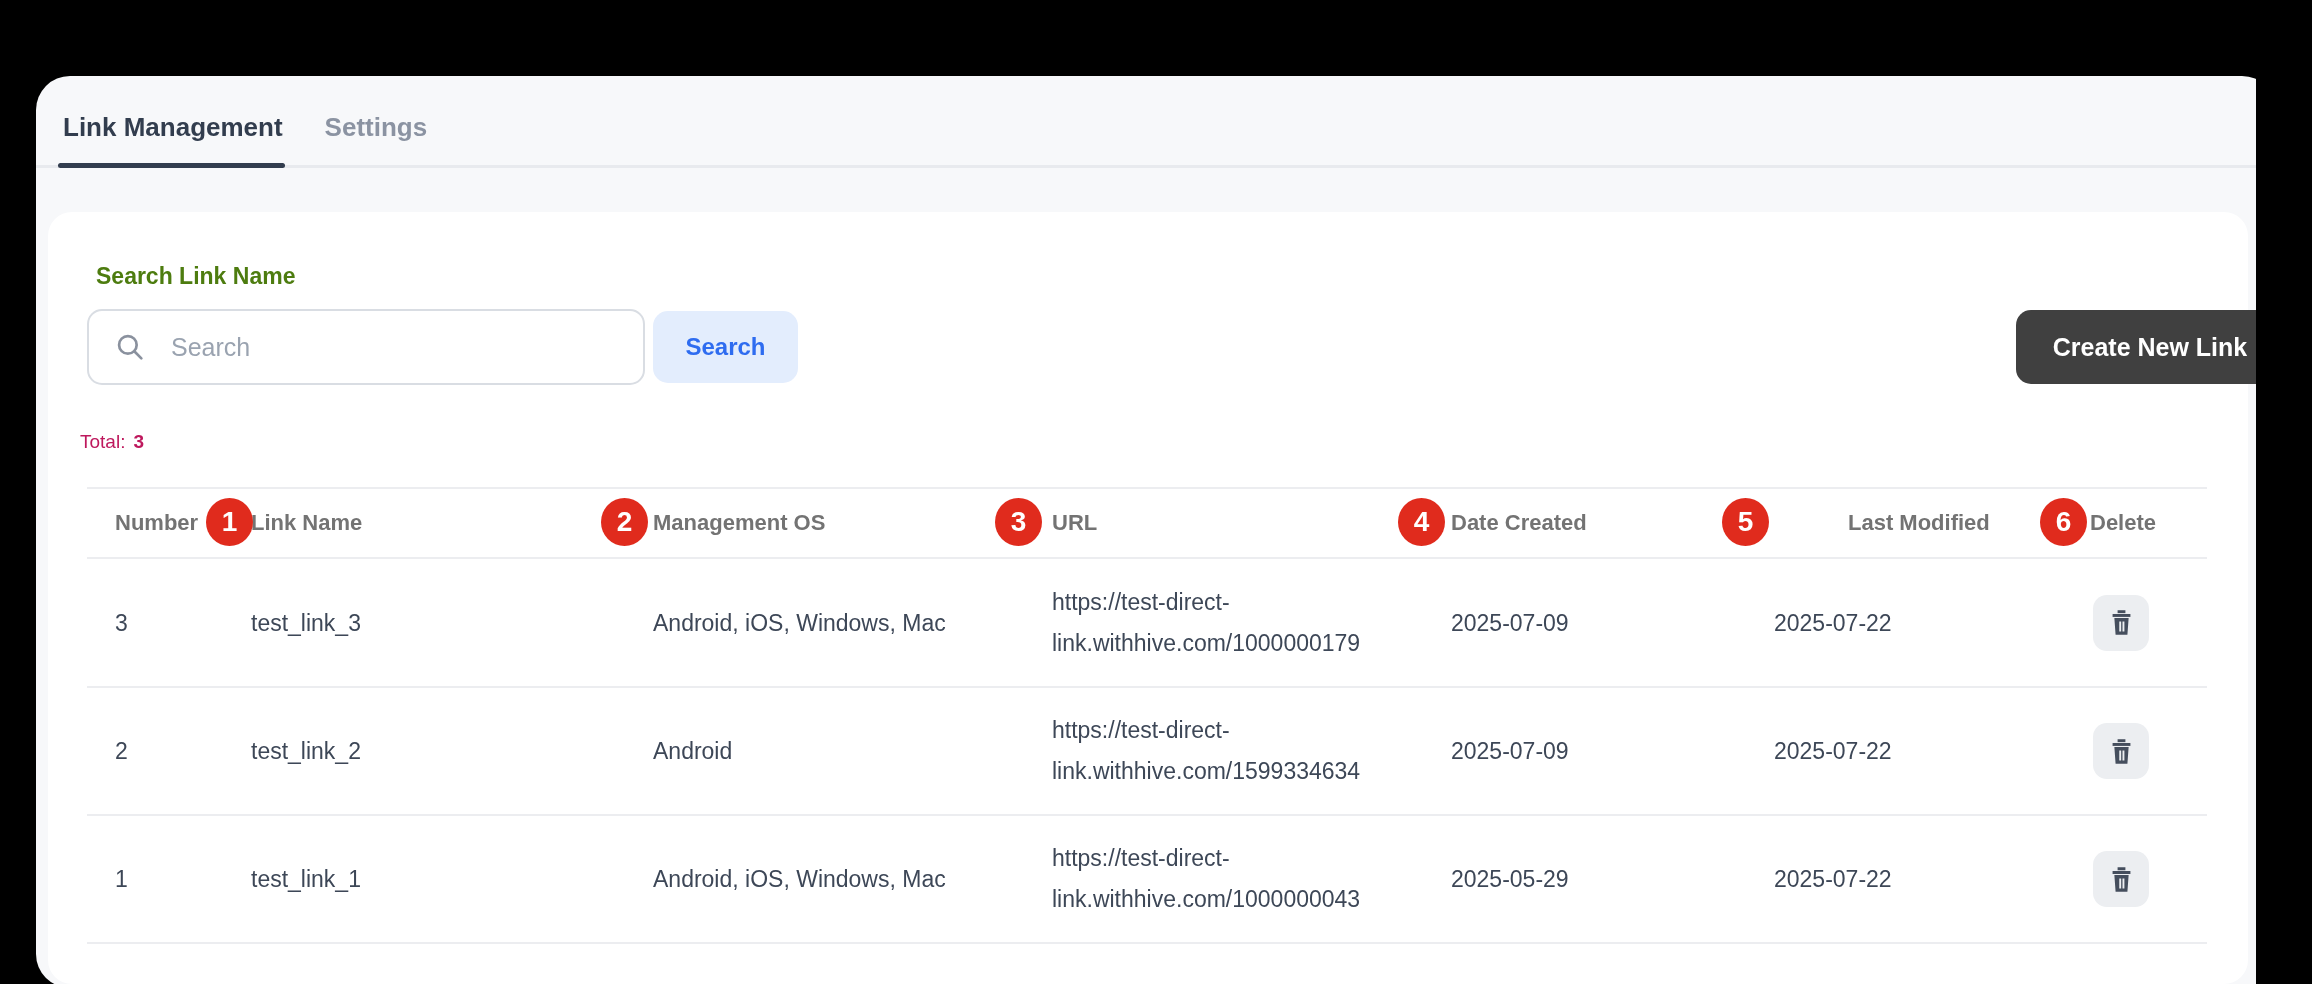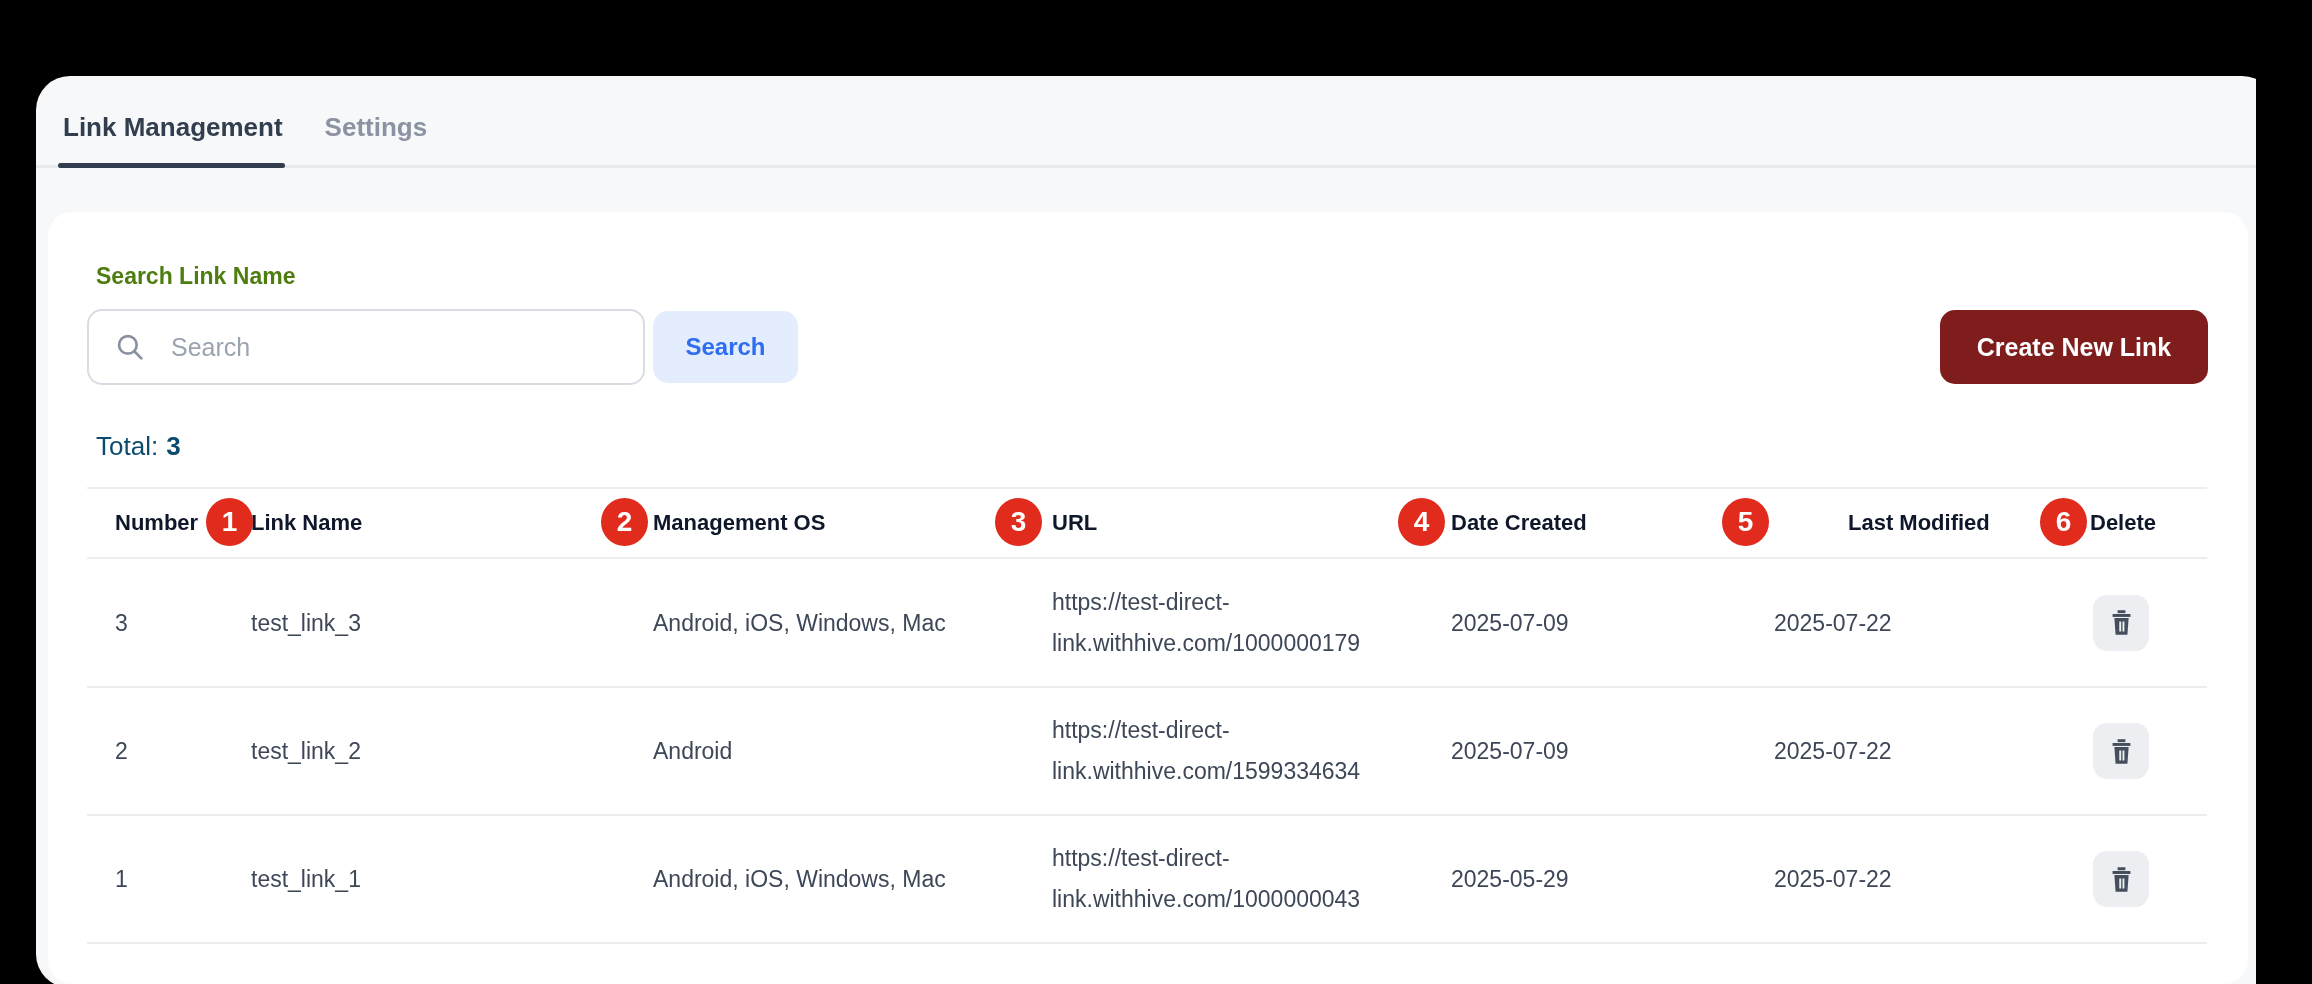--- a/index.html
+++ b/index.html
@@ -51,37 +51,37 @@
   .search-input-wrap input::placeholder{color:#9aa3b0;}
   .btn{
     position:absolute;border:none;border-radius:15px;cursor:pointer;
     font-family:inherit;font-weight:700;display:flex;align-items:center;justify-content:center;
   }
   .search-btn{
     left:605px;top:99px;width:145px;height:72px;
     background:#e3edfd;color:#2e6cf0;font-size:24px;
   }
   .create-btn{
-    left:1892px;top:98px;width:268px;height:74px;
-    background:#7f1d1d;color:#ffffff;font-size:25px;
+    left:1968px;top:98px;width:268px;height:74px;
+    background:#404040;color:#ffffff;font-size:25px;
   }
   .total{
-    position:absolute;left:48px;top:219px;
-    font-size:26px;color:#0c4a6e;
+    position:absolute;left:32px;top:219px;
+    font-size:19px;color:#be185d;
   }
   .total b{margin-left:8px;font-weight:700;}
   
   .table{position:absolute;left:39px;top:275px;width:2120px;}
   .thead{
     position:relative;height:72px;
     border-top:2px solid #ecedf0;border-bottom:2px solid #ecedf0;
   }
   .thead span{
     position:absolute;top:50%;transform:translateY(-50%);
-    font-size:22px;font-weight:700;color:#0f172a;white-space:nowrap;
+    font-size:22px;font-weight:700;color:#737373;white-space:nowrap;
   }
   .trow{position:relative;height:128px;border-bottom:2px solid #ecedf0;}
   .trow.first{height:129px;}
   .tcell{
     position:absolute;top:50%;transform:translateY(-50%);
     font-size:23px;color:#3d4757;white-space:nowrap;
   }
   .url-cell span{display:block;line-height:41px;}
   .del-btn{
     position:absolute;left:2006px;top:50%;transform:translateY(-50%);

